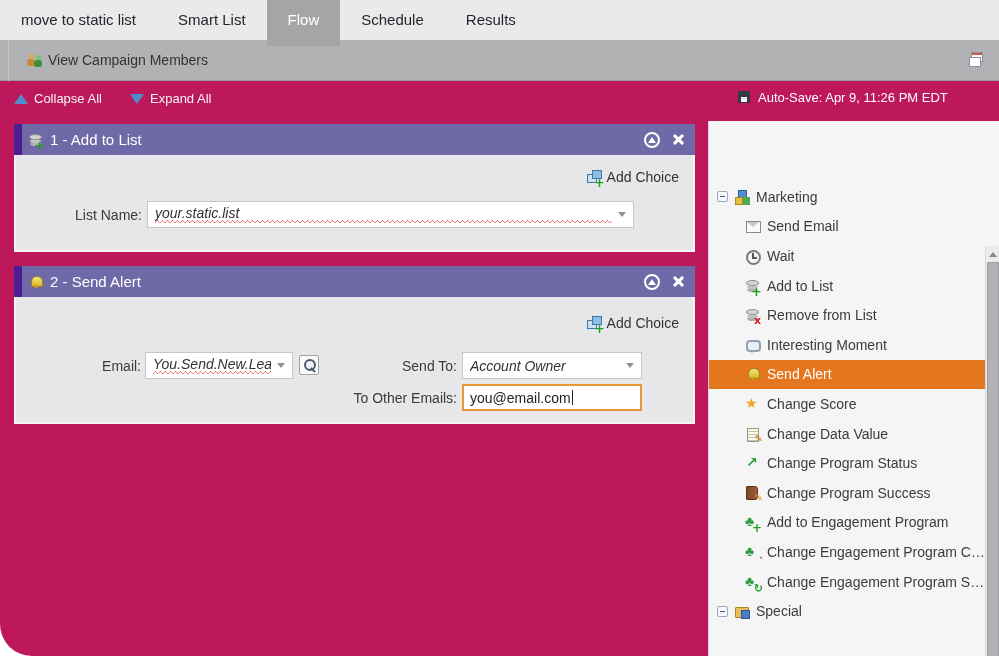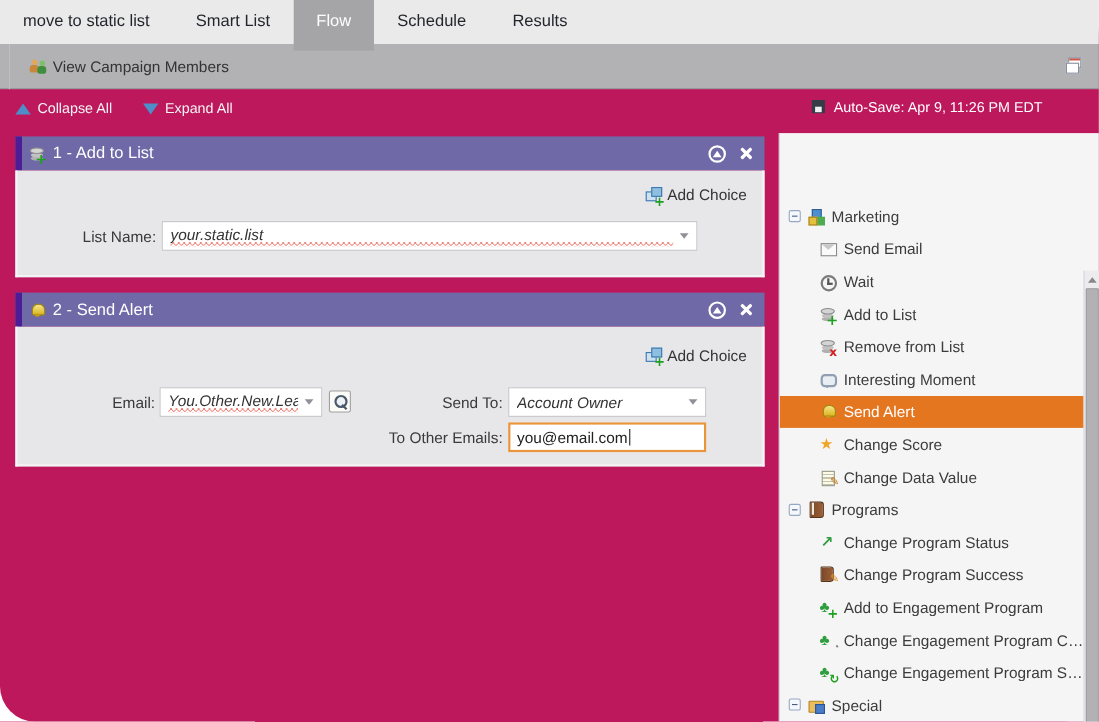--- a/index.html
+++ b/index.html
@@ -38,21 +38,21 @@
     border-top:10px solid #4E8EC8; }
   .caret-green { width:0;height:0;border-left:4px solid transparent;border-right:4px solid transparent;
     border-top:6px solid #3F9E2F; }
   .arr { width:0;height:0;border-left:4px solid transparent;border-right:4px solid transparent;
     border-top:5px solid #90909a; }
 
   
   .card { position:absolute; left:14px; width:681px; }
   .card1 { top:43px; }
   .card2 { top:185px; }
-  .card-head { height:31px; background:#6F69A7; border-left:6px solid #4c1d95;
+  .card-head { height:31px; background:#6F69A7; border-left:8px solid #4c1d95;
     display:flex; align-items:center; padding:0 10px 0 6px; color:#fff; font-size:15px; gap:6px; }
   .head-btns { margin-left:auto; display:flex; align-items:center; gap:12px; }
   .upcircle { position:relative; width:16px; height:16px; border:2px solid #fff; border-radius:50%; cursor:pointer; }
   .upcircle::after { content:""; position:absolute; left:2px; top:3px;
     border-left:4px solid transparent; border-right:4px solid transparent; border-bottom:6px solid #fff; }
   .xbtn { position:relative; width:13px; height:13px; cursor:pointer; }
   .xbtn::before,.xbtn::after { content:""; position:absolute; left:0; top:5px; width:13px; height:3px;
     background:#fff; border-radius:1px; }
   .xbtn::before { transform:rotate(45deg);} .xbtn::after { transform:rotate(-45deg);}
   .card-body { position:relative; background:#E7E6E8; border:2px solid #F4F3F5; border-top:none; }
@@ -274,21 +274,21 @@
       </div>
       <div class="card-body">
         <div class="addchoice">
           <span class="ic ic-addchoice">
               <i>+</i>
             </span>
           <span>Add Choice</span>
         </div>
         <div class="flabel" style="left:0; top:61px; width:125px;">Email:</div>
         <div class="combo" style="left:129px; top:55px; width:148px;">
-          <span class="val squig">You.Other.New.Lea</span>
+          <span class="val squig">You.Send.New.Lea</span>
           <span class="arr"></span>
         </div>
         <div class="magbtn" style="left:283px; top:58px;"></div>
         <div class="flabel" style="left:300px; top:61px; width:141px;">Send To:</div>
         <div class="combo" style="left:446px; top:55px; width:180px;">
           <span class="val">Account Owner</span>
           <span class="arr"></span>
         </div>
         <div class="flabel" style="left:260px; top:93px; width:181px;">To Other Emails:</div>
         <div class="fakeinput" style="left:446px; top:87px; width:180px;">
@@ -330,25 +330,20 @@
           <span class="tlabel">Send Alert</span>
         </div>
         <div class="trow">
           <span class="ic ic-star"></span>
           <span class="tlabel">Change Score</span>
         </div>
         <div class="trow">
           <span class="ic ic-note"></span>
           <span class="tlabel">Change Data Value</span>
         </div>
-        <div class="trow group">
-          <span class="ic-minusbox"></span>
-          <span class="ic ic-book"></span>
-          <span class="tlabel">Programs</span>
-        </div>
         <div class="trow">
           <span class="ic ic-arrowne"></span>
           <span class="tlabel">Change Program Status</span>
         </div>
         <div class="trow">
           <span class="ic ic-bookpencil"></span>
           <span class="tlabel">Change Program Success</span>
         </div>
         <div class="trow">
           <span class="ic ic-plant plus"></span>

